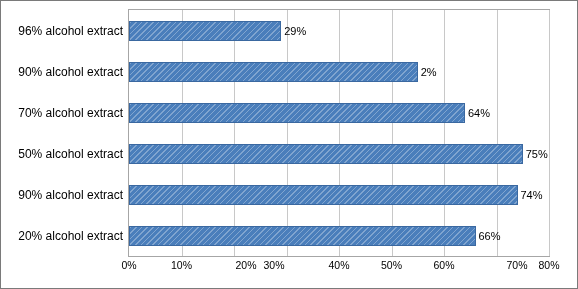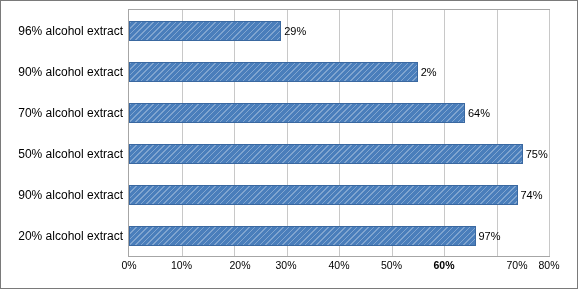--- a/index.html
+++ b/index.html
@@ -119,21 +119,21 @@
         <div class="gridline" style="left: 210px;"></div>
         <div class="gridline" style="left: 262.5px;"></div>
         <div class="gridline" style="left: 315px;"></div>
         <div class="gridline" style="left: 367.5px;"></div>
         <div class="gridline" style="left: 420px;"></div>
       </div>
 
     <div id="bars">
         <div class="bar-row" style="top: 205px; height: 41px;">
           <div class="bar" style="width: 346.5px; background-color: rgb(74, 126, 187);">
-            <span class="bar-label">97%</span>
+            <span class="bar-label">66%</span>
           </div>
         </div>
         <div class="cat-wrap" style="top: 205px; height: 41px;">
           <span class="cat-label">20% alcohol extract</span>
         </div>
         <div class="bar-row" style="top: 164px; height: 41px;">
           <div class="bar" style="width: 388.5px; background-color: rgb(74, 126, 187);">
             <span class="bar-label">74%</span>
           </div>
         </div>
@@ -171,22 +171,22 @@
         </div>
         <div class="cat-wrap" style="top: 0px; height: 41px;">
           <span class="cat-label">96% alcohol extract</span>
         </div>
       </div>
   </div>
 
   <div id="x-axis-labels">
       <span class="x-tick" style="left: 1px;">0%</span>
       <span class="x-tick" style="left: 53.5px;">10%</span>
-      <span class="x-tick" style="left: 112px;">20%</span>
-      <span class="x-tick" style="left: 158px;">30%</span>
+      <span class="x-tick" style="left: 118px;">20%</span>
+      <span class="x-tick" style="left: 146px;">30%</span>
       <span class="x-tick" style="left: 211px;">40%</span>
       <span class="x-tick" style="left: 263.5px;">50%</span>
-      <span class="x-tick" style="left: 316px; font-weight: bold;">60%</span>
+      <span class="x-tick" style="left: 316px;">60%</span>
       <span class="x-tick" style="left: 389px;">70%</span>
       <span class="x-tick" style="left: 421px;">80%</span>
     </div>
 
 </div>
 
 </body></html>

